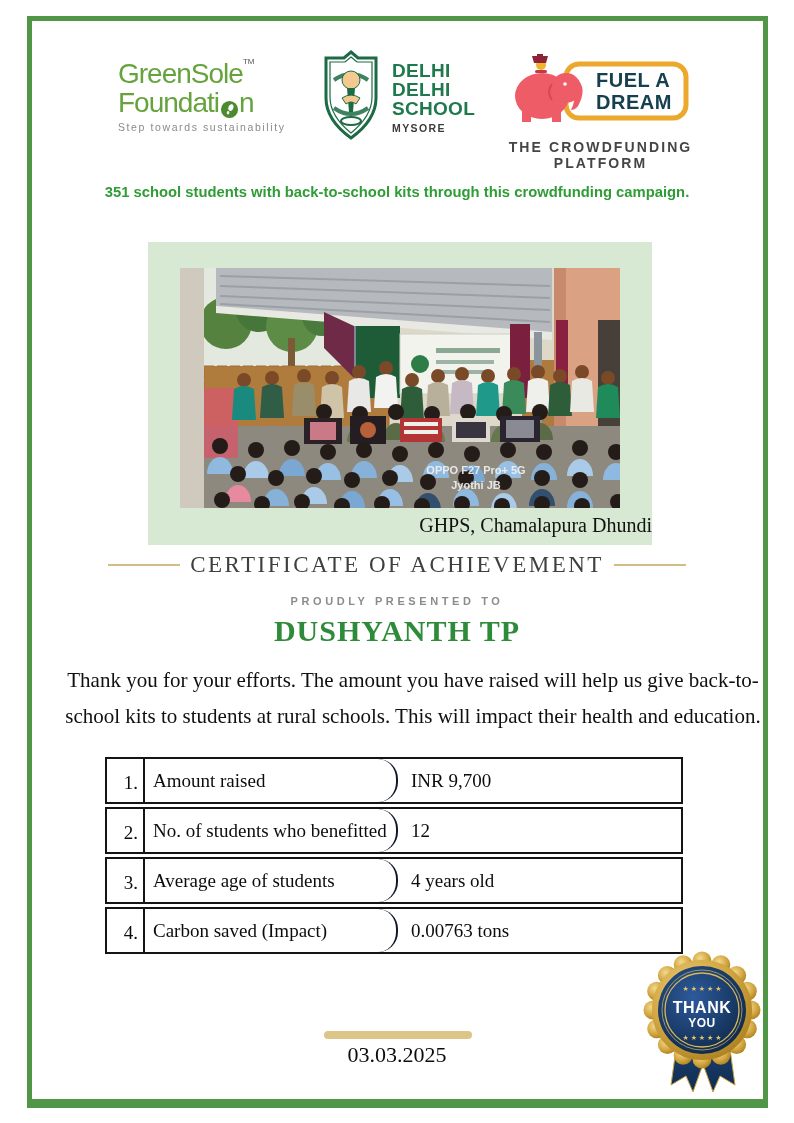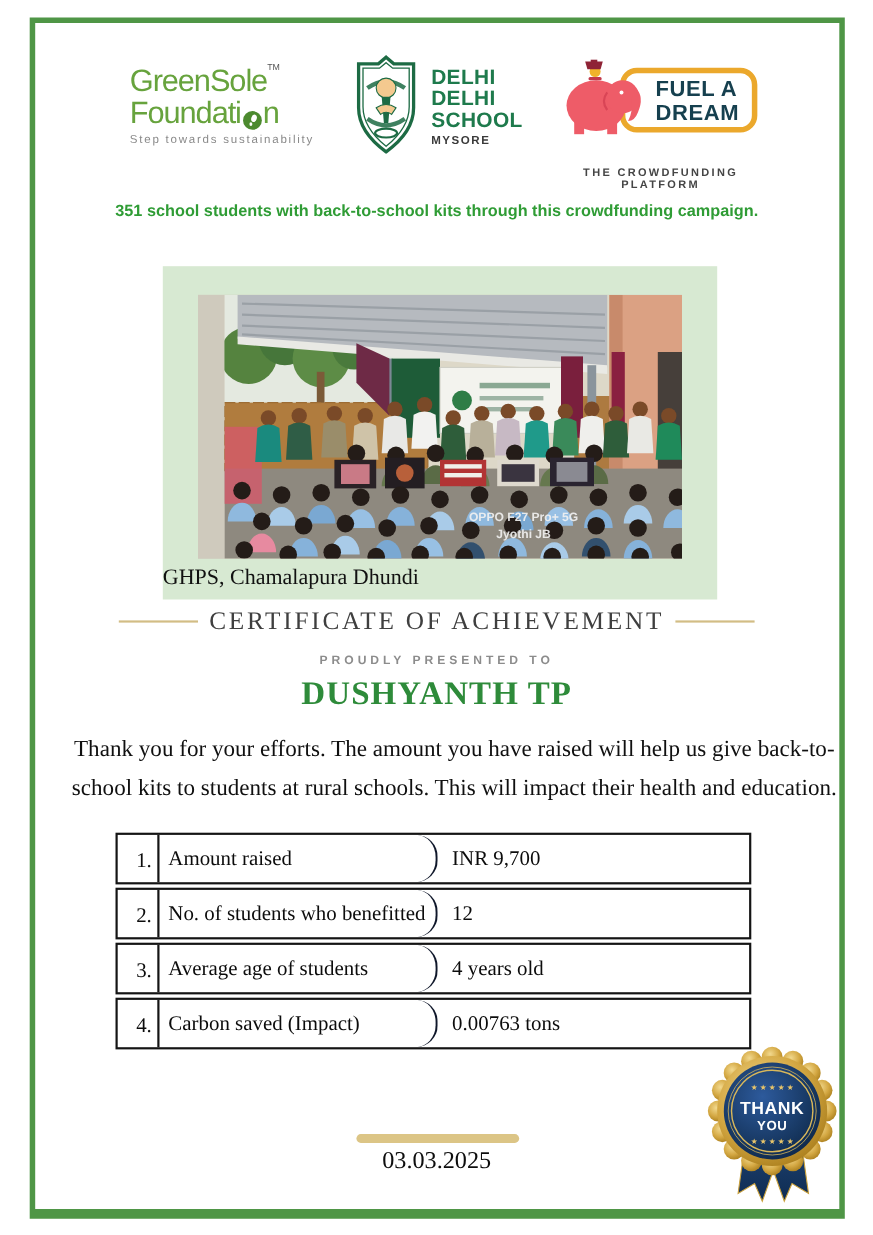--- a/index.html
+++ b/index.html
@@ -18,29 +18,29 @@
   .gs-line1 { font-size:28px; letter-spacing:-1px; font-weight:400; }
   .gs-tm { font-size:8px; color:#555; vertical-align:top; position:relative; top:-2px; letter-spacing:0; }
   .gs-line2 { font-size:28px; letter-spacing:-1px; margin-top:1px; display:flex; align-items:center; }
   .gs-foot-icon { display:inline-block; width:19px; height:19px; margin:4px 0 0 1px; }
   .gs-tag { font-size:10.5px; color:#8a8a8a; letter-spacing:1.6px; margin-top:5px; }
   .dps-logo { position:absolute; left:320px; top:0px; display:flex; align-items:center; gap:10px; }
   .dps-text { line-height:1.02; }
   .dps-green { color:#1e7a4c; font-weight:700; font-size:19px; letter-spacing:0.3px; }
   .dps-mysore { color:#3b3b3b; font-weight:700; font-size:10.5px; letter-spacing:1.4px; margin-top:4px; }
   .fuel-logo { position:absolute; left:508px; top:4px; width:185px; }
-  .fuel-tag { font-size:10px; color:#454545; letter-spacing:2.1px; margin-top:15px; text-align:center; font-weight:700; }
+  .fuel-tag { font-size:14px; color:#454545; letter-spacing:2.1px; margin-top:3px; text-align:center; font-weight:700; }
   
   .intro { position:absolute; left:0; top:176px; width:794px; text-align:center;
            color:#2f9c35; font-weight:700; font-size:14.8px; line-height:2.2; }
   .intro div { white-space:nowrap; }
   
   .photo-panel { position:absolute; left:148px; top:242px; width:504px; height:303px; background:#d7e9d2; }
   .photo-frame { position:absolute; left:32px; top:26px; width:440px; height:240px; overflow:hidden; background:#cfcabd;padding-left:24px; }
-  .photo-caption { position:absolute; left:0; top:272px; width:504px; text-align:left;
+  .photo-caption { position:absolute; left:0; top:272px; width:504px; text-align:right;
                    font-family:"Liberation Serif", serif; font-size:20px; color:#111; }
   .wm { font-weight:700; fill:#f2f2f2; opacity:0.9; font-size:11px; font-family:"Liberation Sans",sans-serif; }
   
   .cert-heading { position:absolute; left:108px; top:552px; width:578px; display:flex; align-items:center; gap:10px; }
   .tan-line { flex:1; height:2px; background:#d2bd85; }
   .cert-heading-text { font-family:"Liberation Serif", serif; font-size:23px; color:#3f3f3f; letter-spacing:2.5px; white-space:nowrap; }
   .presented { position:absolute; left:0; top:595px; width:794px; text-align:center;
                font-size:11px; color:#8c8c8c; letter-spacing:3.6px; font-weight:600; }
   .recipient { position:absolute; left:0; top:614px; width:794px; text-align:center;
                font-family:"Liberation Serif", serif; font-weight:700; font-size:30px; color:#2e8b3a; letter-spacing:1px; }

